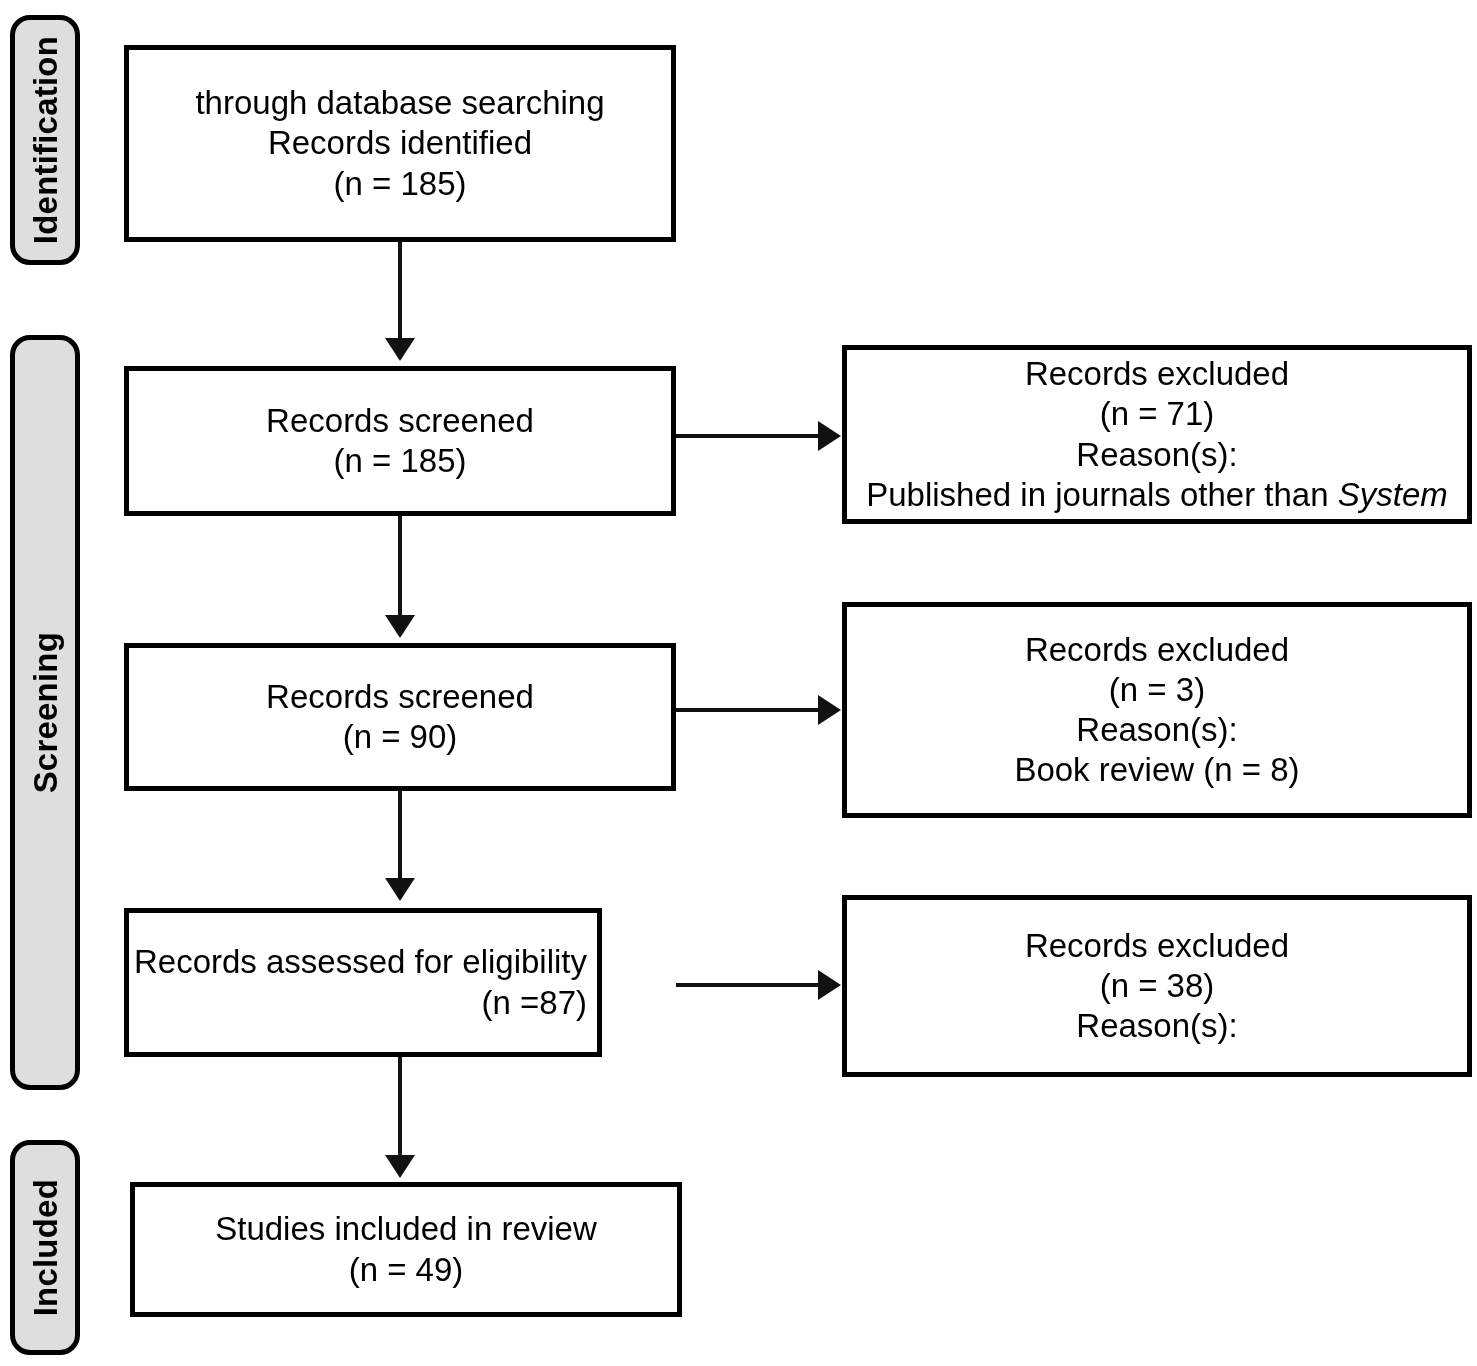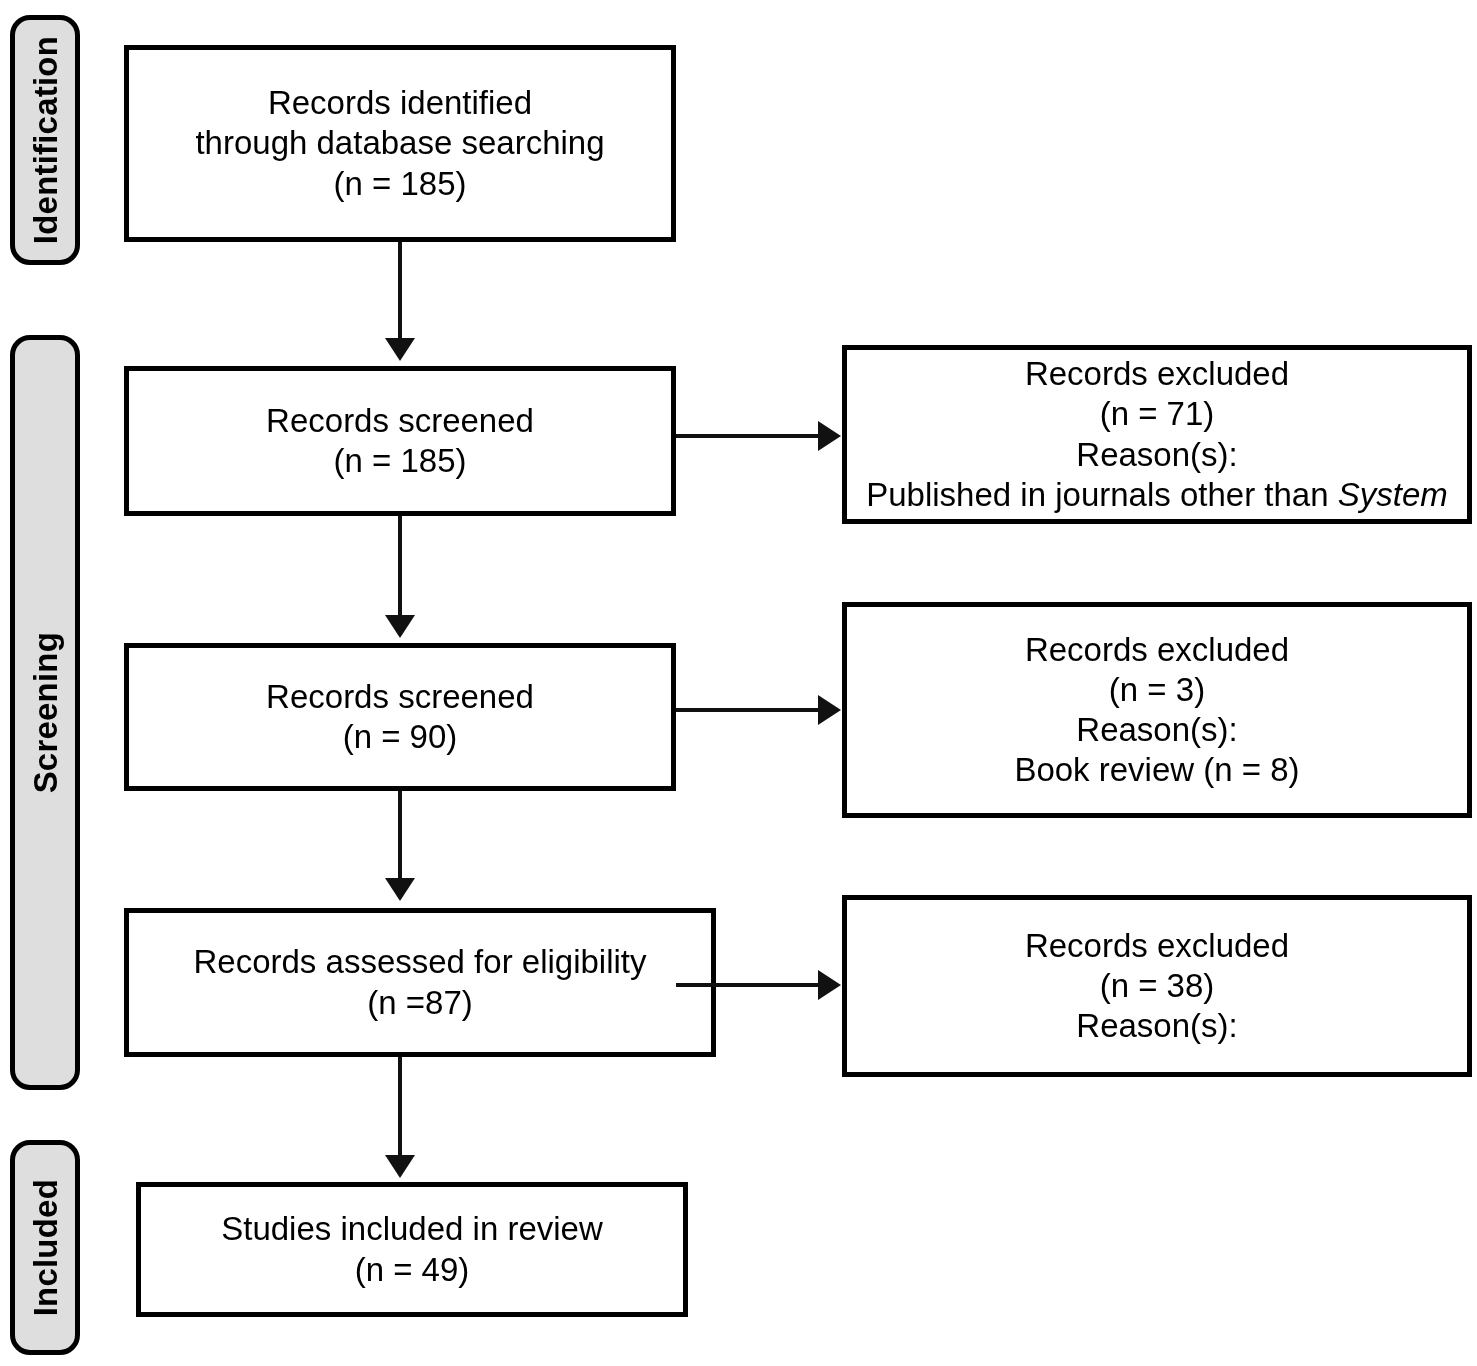--- a/index.html
+++ b/index.html
@@ -103,22 +103,22 @@
 
   <div class="stage-band" style="left:10px; top:335px; width:70px; height:755px;">
     <span class="stage-label">Screening</span>
   </div>
 
   <div class="stage-band" style="left:10px; top:1140px; width:70px; height:215px;">
     <span class="stage-label">Included</span>
   </div>
 
   <div class="flow-box" style="left:124px; top:45px; width:552px; height:197px;">
+    <div class="line">through database searching</div>
     <div class="line">Records identified</div>
-    <div class="line">through database searching</div>
     <div class="line">(n = 185)</div>
   </div>
 
   <div class="v-connector" style="left:398px; top:242px; height:104px;"></div>
   <div class="v-arrowhead" style="left:385px; top:338px;"></div>
 
   <div class="flow-box" style="left:124px; top:366px; width:552px; height:150px;">
     <div class="line">Records screened</div>
     <div class="line">(n = 185)</div>
   </div>
@@ -133,32 +133,32 @@
     <div class="line">Records screened</div>
     <div class="line">(n = 90)</div>
   </div>
 
   <div class="h-connector" style="left:676px; top:708px; width:148px;"></div>
   <div class="h-arrowhead" style="left:818px; top:695px;"></div>
 
   <div class="v-connector" style="left:398px; top:791px; height:92px;"></div>
   <div class="v-arrowhead" style="left:385px; top:878px;"></div>
 
-  <div class="flow-box" style="left:124px; top:908px; width:592px; height:149px;">
+  <div class="flow-box" style="left:124px; top:908px; width:478px; height:149px;align-items:flex-end;">
     <div class="line">Records assessed for eligibility</div>
     <div class="line">(n =87)</div>
   </div>
 
   <div class="h-connector" style="left:676px; top:983px; width:148px;"></div>
   <div class="h-arrowhead" style="left:818px; top:970px;"></div>
 
   <div class="v-connector" style="left:398px; top:1057px; height:105px;"></div>
   <div class="v-arrowhead" style="left:385px; top:1155px;"></div>
 
-  <div class="flow-box" style="left:136px; top:1182px; width:552px; height:135px;">
+  <div class="flow-box" style="left:130px; top:1182px; width:552px; height:135px;">
     <div class="line">Studies included in review</div>
     <div class="line">(n = 49)</div>
   </div>
 
   <div class="flow-box" style="left:842px; top:345px; width:630px; height:179px;">
     <div class="line">Records excluded</div>
     <div class="line">(n = 71)</div>
     <div class="line">Reason(s):</div>
     <div class="line italic-tail">
       <span>Published in journals other than </span><em>System</em>

